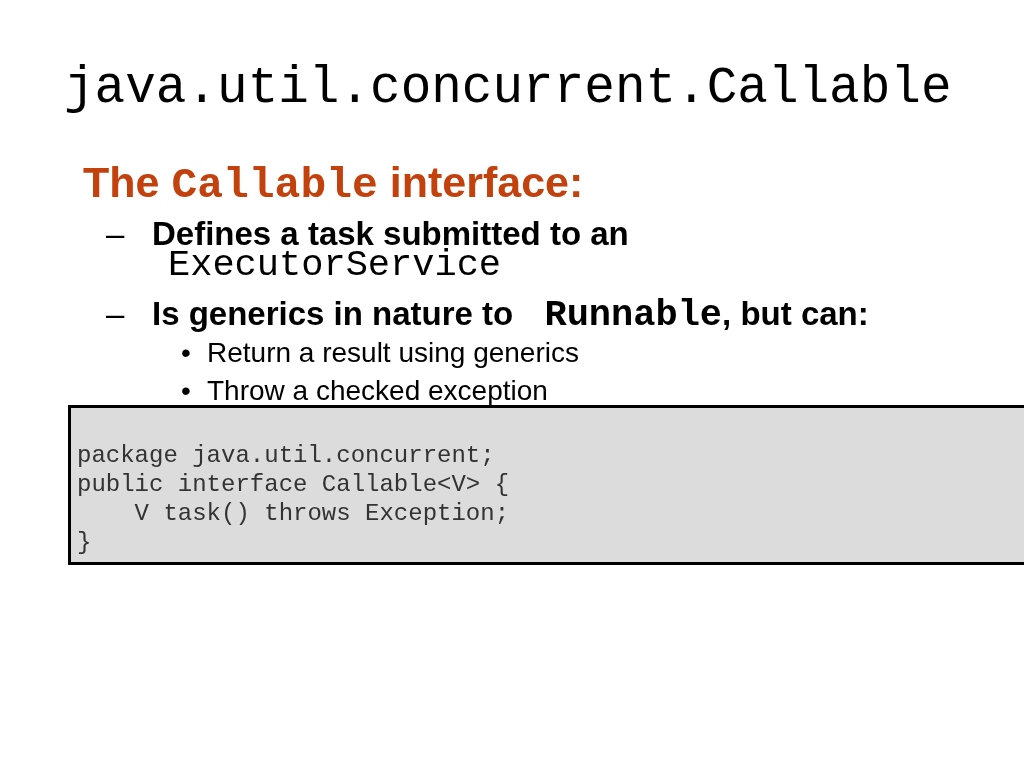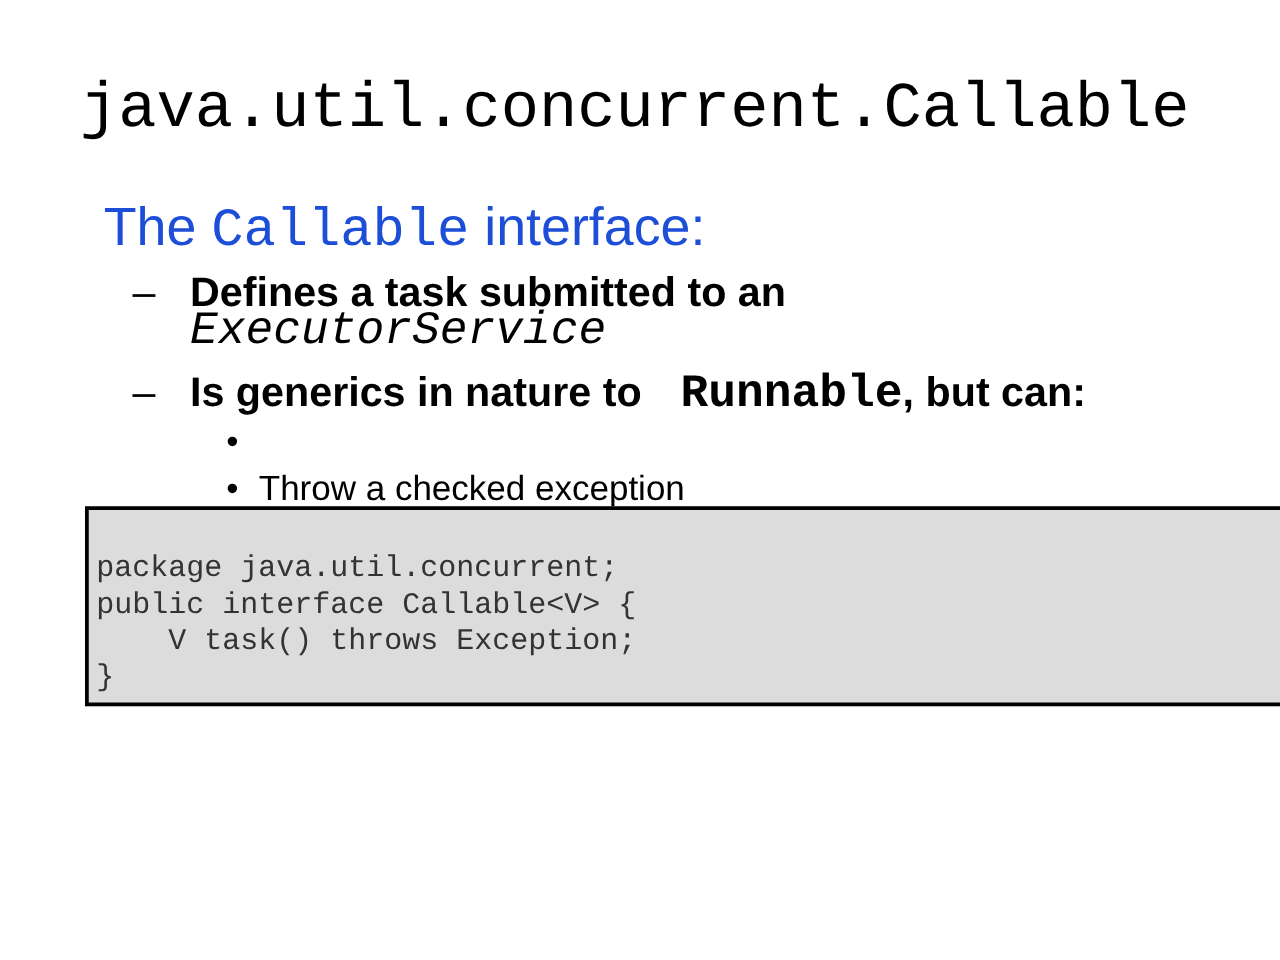--- a/index.html
+++ b/index.html
@@ -31,41 +31,41 @@
     white-space: nowrap;
     color: #000000;
   }
   .heading {
     position: absolute;
     left: 83px;
     top: 161px;
     font-size: 43px;
     line-height: 43px;
     white-space: nowrap;
-    color: #1d4ed8;
+    color: #c2410c;
+    font-weight: bold;
   }
   .heading .mono { font-size: 43px; }
   .line {
     position: absolute;
     white-space: nowrap;
     color: #000000;
   }
   .l2 {
     font-size: 33px;
     line-height: 33px;
     left: 152px;
     font-weight: bold;
   }
   .l2 .mono { font-size: 37px; line-height: 33px; margin-left: 22px; }
   .l2-code {
     font-family: "Liberation Mono", "DejaVu Sans Mono", monospace;
     font-size: 37px;
     line-height: 37px;
-    left: 152px;
-    font-style: italic;
+    left: 168px;
   }
   .dash {
     position: absolute;
     left: 106px;
     font-size: 33px;
     line-height: 33px;
     color: #000000;
   }
   .l3 {
     font-size: 28px;
@@ -109,20 +109,21 @@
 
   <span class="dash" style="top:217px">–</span>
   <div class="line l2" style="top:217px">Defines a task submitted to an</div>
 
   <div class="line l2-code" style="top:247px">ExecutorService</div>
 
   <span class="dash" style="top:297px">–</span>
   <div class="line l2" style="top:297px"><span>Is generics in nature to </span><span class="mono">Runnable</span><span>, but can:</span></div>
 
   <span class="dot" style="top:339px">•</span>
+  <div class="line l3" style="top:339px">Return a result using generics</div>
 
   <span class="dot" style="top:377px">•</span>
   <div class="line l3" style="top:377px">Throw a checked exception</div>
 
   <div class="codebox">
     <div class="codeline">package java.util.concurrent;</div>
     <div class="codeline">public interface Callable&lt;V&gt; {</div>
     <div class="codeline">    V task() throws Exception;</div>
     <div class="codeline">}</div>
   </div>

